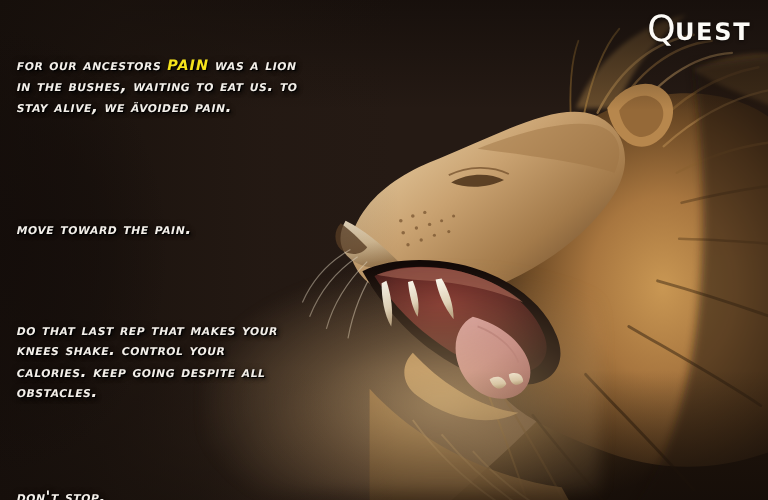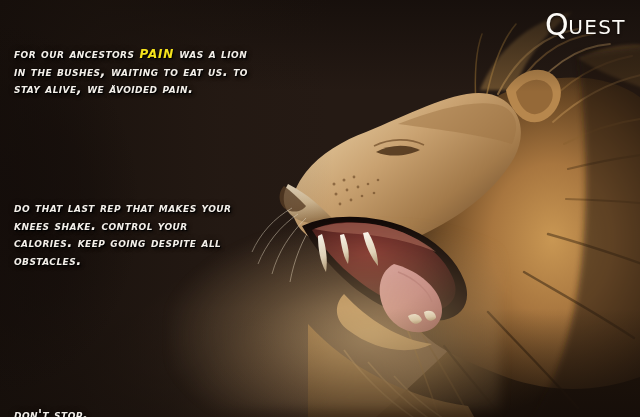--- a/index.html
+++ b/index.html
@@ -45,21 +45,21 @@
     color:#fdfbf7;
     font-family:"DejaVu Sans","Liberation Sans",sans-serif;
     text-shadow:0 1px 3px rgba(0,0,0,.55);
     letter-spacing:.5px;
   }
   .quest .q{
     font-size:30px;font-weight:400;line-height:1;
     position:relative;top:1px;margin-right:-1px;
   }
   .quest .rest{
-    font-size:20px;font-weight:400;line-height:1;letter-spacing:1.4px;
+    font-size:20px;font-weight:700;line-height:1;letter-spacing:1.4px;
   }
 
   
   .copy{
     position:absolute;left:14px;top:9px;width:400px;
     color:#f3efe9;
     font-weight:700;font-style:italic;
     font-size:13.2px;line-height:17.5px;
     letter-spacing:.45px;
     font-variant:small-caps;
@@ -252,20 +252,21 @@
     <span class="q">Q</span>
     <span class="rest">UEST</span>
   </div>
 
   <div class="copy">
     <p class="para"><span>For our ancestors </span><span class="hl">PAIN</span><span> was a lion
 in the bushes, waiting to eat us. To
 stay alive, we Ävoided pain.</span></p>
 
 
+    <p class="para"><span>Move toward the pain.</span></p>
 
     <p class="para gap"><span>Do that last rep that makes your
 knees shake. Control your
 calories. Keep going despite all
 obstacles.</span></p>
 
     
   </div>
 
   <div class="copy sig">

